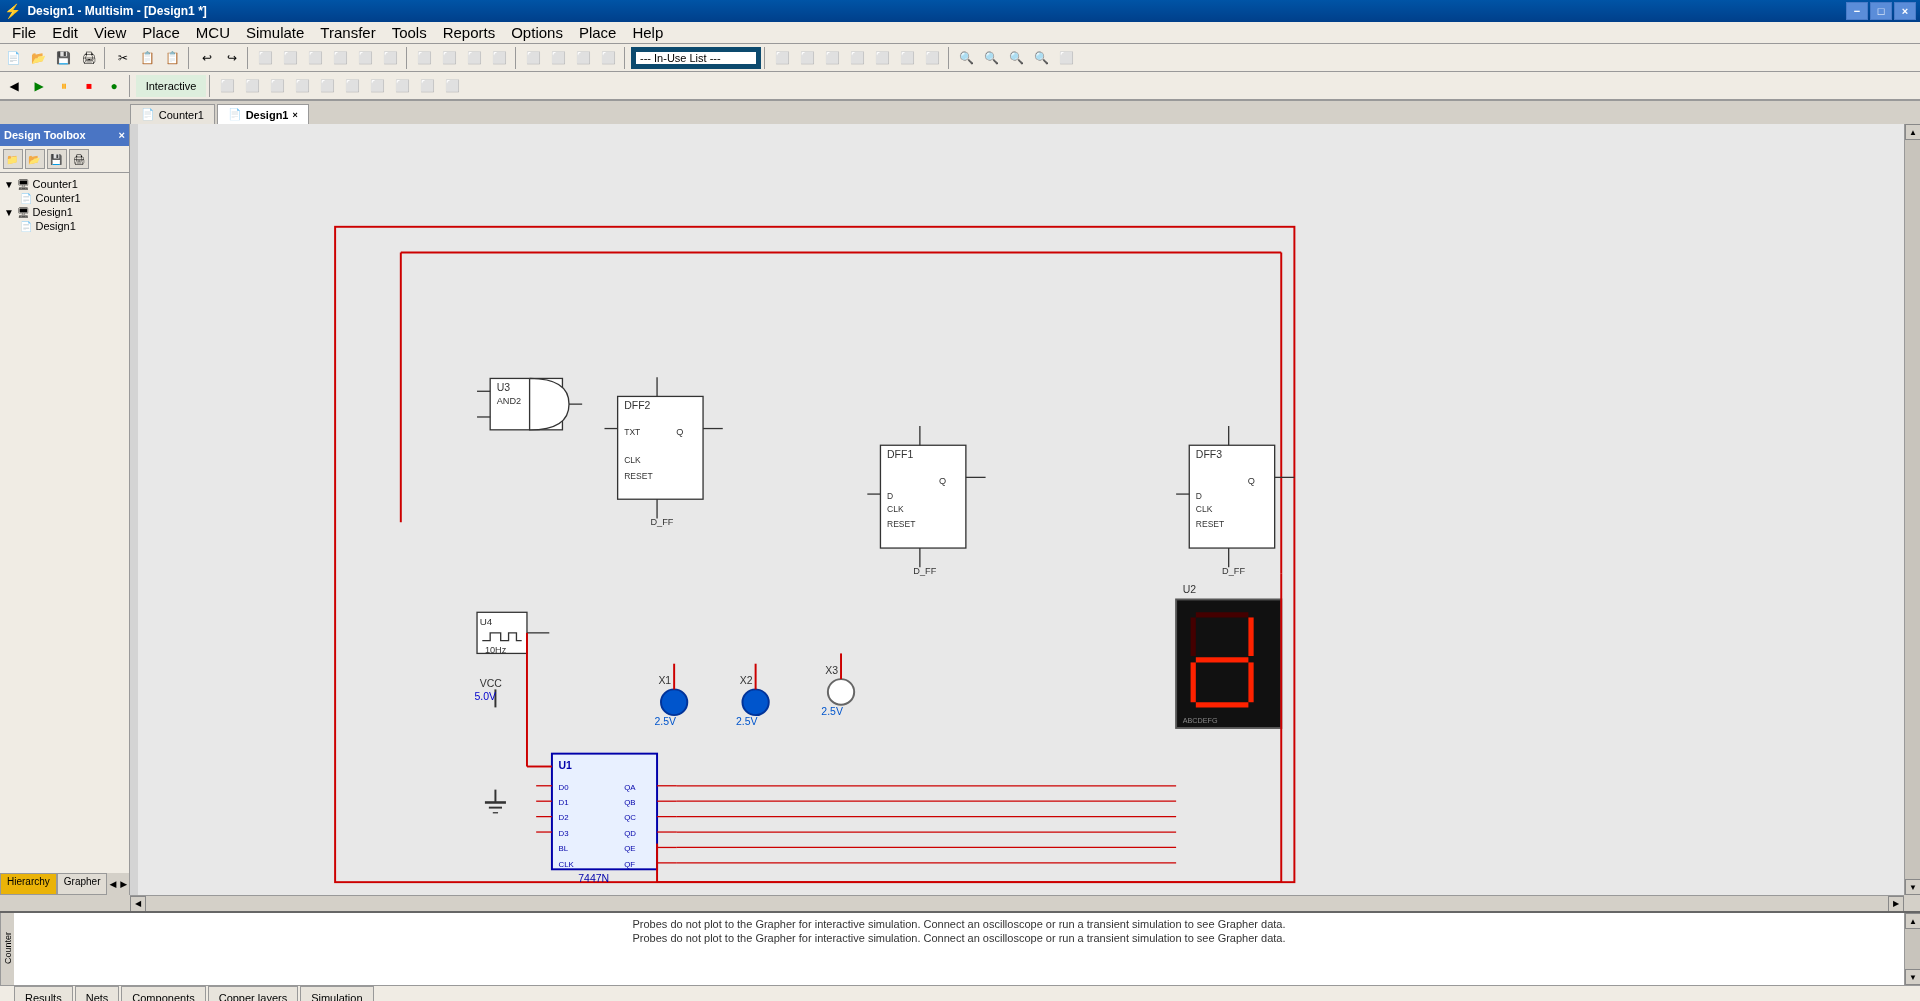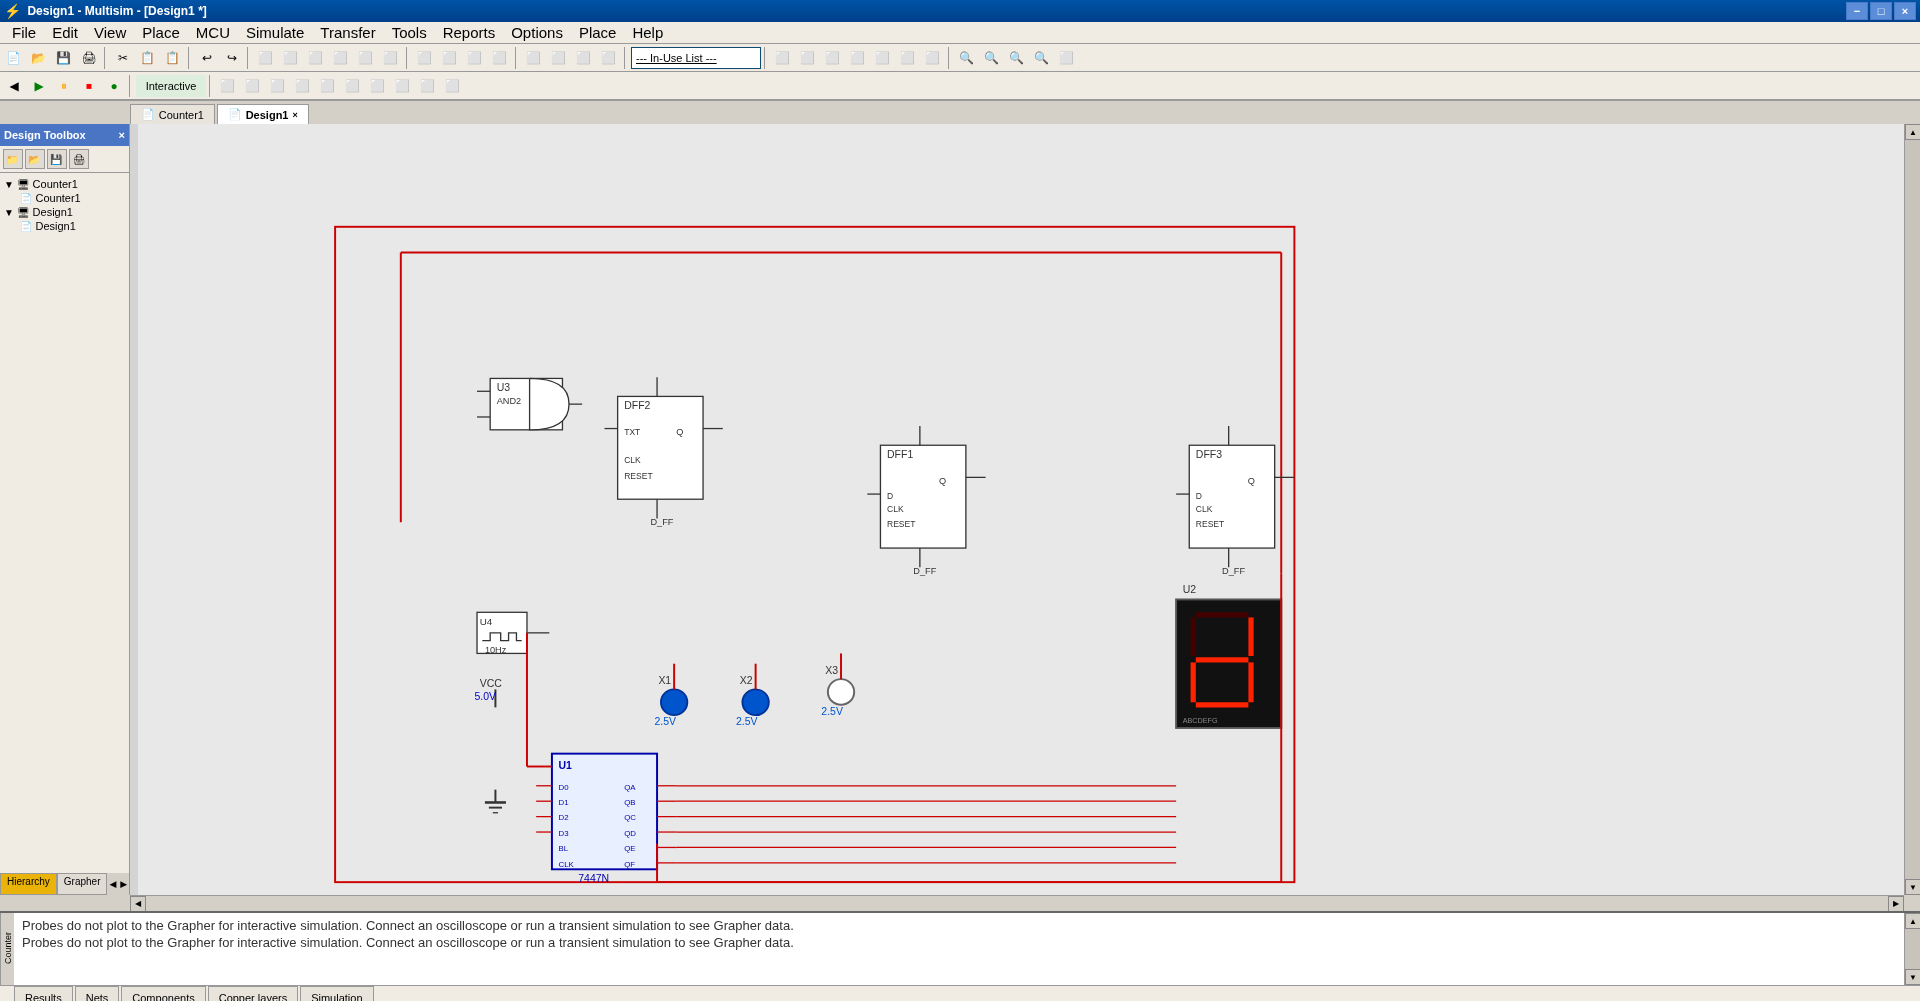--- a/index.html
+++ b/index.html
@@ -57,23 +57,23 @@
     .tb-btn {
       width: 24px; height: 22px;
       background: #f0ece4;
       border: 1px solid transparent;
       display: flex; align-items: center; justify-content: center;
       font-size: 12px; cursor: pointer;
     }
     .tb-sep { width: 4px; height: 22px; border-left: 1px solid #999; margin: 0 2px; }
     .tb-dropdown {
       height: 22px; padding: 0 4px;
-      background: white; border: 1px solid #0c4a6e;
+      background: white; border: 5px solid #0c4a6e;
       font-size: 11px; cursor: pointer;
-      display: flex; align-items: center; text-decoration: underline;
+      display: flex; align-items: center;
     }
 
     
     #toolbar2 {
       height: 28px;
       background: #f0ece4;
       display: flex;
       align-items: center;
       padding: 0 2px;
       border-bottom: 1px solid #999;
@@ -199,21 +199,21 @@
 
     
     #bottom-panel {
       height: 90px;
       background: white;
       border-top: 2px solid #666;
       display: flex;
       flex-direction: column;
     }
     #bottom-close { width: 14px; background: #d4d0c8; border-right: 1px solid #999; display: flex; align-items: flex-start; padding-top: 2px; justify-content: center; font-size: 10px; cursor: pointer; flex-shrink: 0; }
-    #bottom-content { flex: 1; padding: 4px 8px; font-size: 13px; overflow: hidden; display: flex; }
+    #bottom-content { flex: 1; padding: 4px 8px; font-size: 11px; overflow: hidden; display: flex; text-align: center; }
     #bottom-messages { flex: 1; }
     #bottom-right-scroll { width: 16px; background: #d4d0c8; }
     .message-line { padding: 1px 0; color: #333; }
 
     
     #bottom-tabs {
       height: 26px;
       background: #f0ece4;
       display: flex;
       align-items: flex-end;

